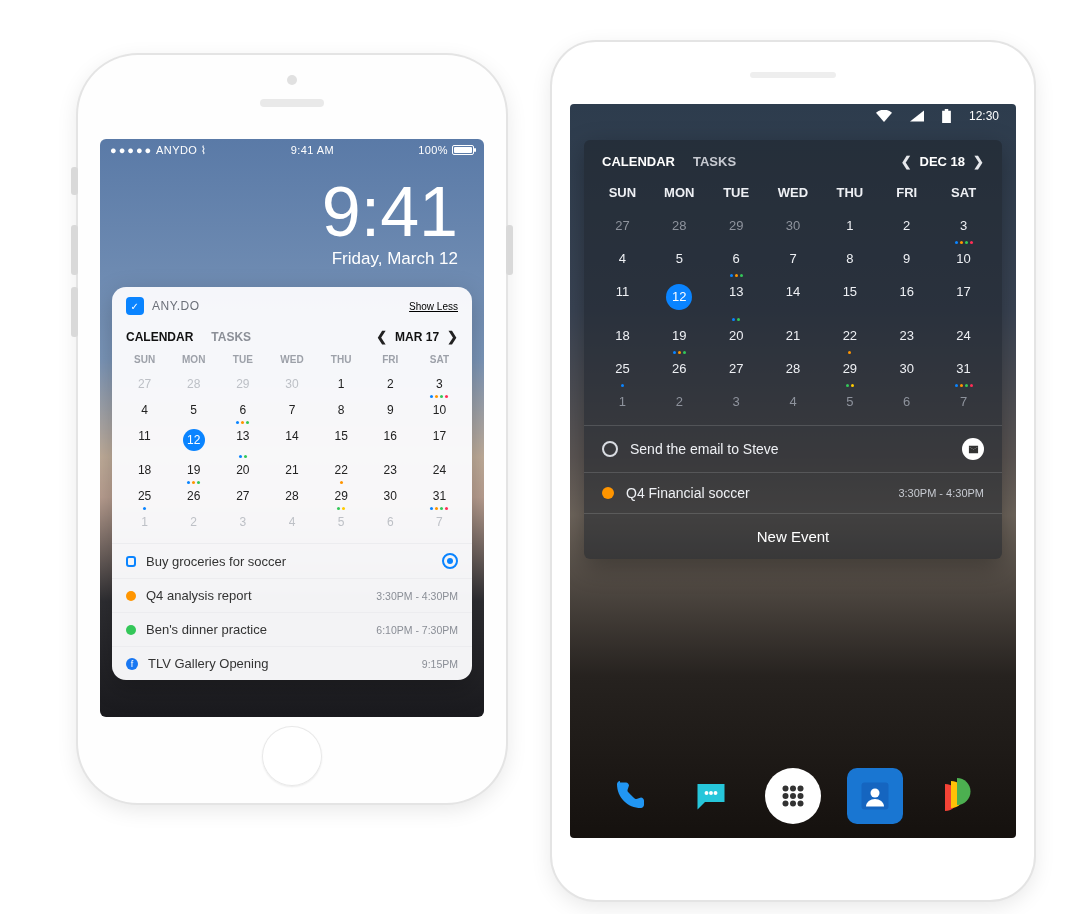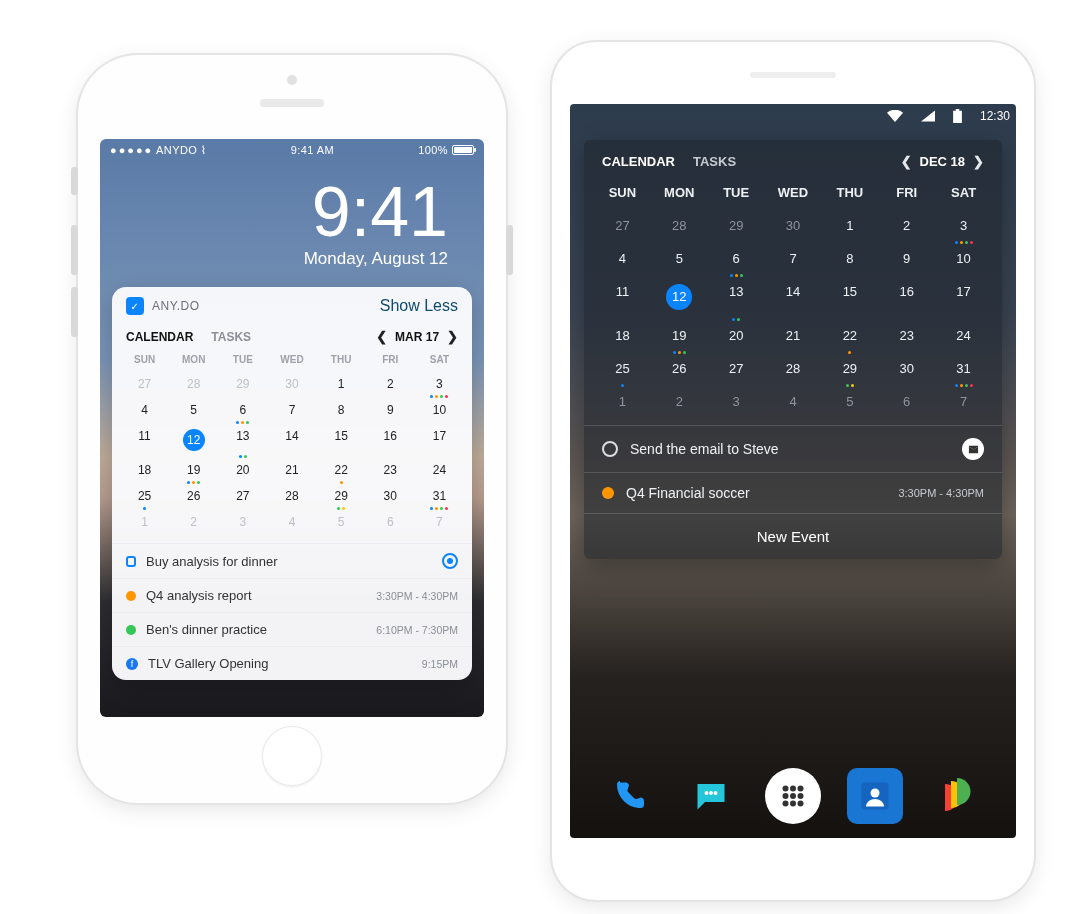--- a/index.html
+++ b/index.html
@@ -16,29 +16,29 @@
   .iphone .home { position: absolute; left: 50%; transform: translateX(-50%); bottom: 17px; width: 60px; height: 60px; border-radius: 50%; background: #fff; box-shadow: inset 0 0 0 1px #e9e9e9, 0 1px 2px rgba(0,0,0,.08); }
   .iphone .speaker { position: absolute; left: 50%; transform: translateX(-50%); top: 44px; width: 64px; height: 8px; border-radius: 4px; background:#e9e9e9; }
   .iphone .cam { position:absolute; left:50%; transform:translateX(-50%); top:20px; width:10px; height:10px; border-radius:50%; background:#e1e1e1; }
 
   .ios-status { display:flex; align-items:center; justify-content:space-between; height:22px; padding:0 10px; color:#fff; font-size:11px; letter-spacing:.4px; }
   .ios-status .dots { letter-spacing:2px; }
   .ios-status .right { display:flex; align-items:center; gap:4px; }
   .ios-status .batt { display:inline-block; width:22px; height:10px; border:1px solid #fff; border-radius:2px; position:relative; }
   .ios-status .batt::after { content:''; position:absolute; right:-3px; top:2px; width:2px; height:4px; background:#fff; border-radius:1px;}
   .ios-status .batt::before{ content:''; position:absolute; left:1px; top:1px; bottom:1px; width:18px; background:#fff; border-radius:1px;}
-  .ios-bigtime { color:#fff; text-align:right; padding:16px 36px 0 0; }
+  .ios-bigtime { color:#fff; text-align:right; padding:16px 26px 0 0; }
   .ios-bigtime .t { font-size:70px; font-weight:200; line-height:1; }
   .ios-bigtime .d { font-size:17px; font-weight:300; margin-top:2px; }
 
   .ios-widget { margin:18px 12px 0; background:rgba(250,250,252,.97); border-radius:14px; overflow:hidden; box-shadow:0 8px 26px rgba(0,0,0,.22); color:#222; }
   .ios-widget .hdr { display:flex; align-items:center; justify-content:space-between; padding:10px 14px 8px; font-size:12px; }
   .ios-widget .hdr .left { display:flex; align-items:center; gap:8px; color:#6b6f78; letter-spacing:.5px;}
   .ios-widget .hdr .logo-box { width:18px; height:18px; border-radius:4px; background:#0A84FF; display:flex; align-items:center; justify-content:center; color:#fff; font-size:10px;}
-  .ios-widget .hdr .show-less { color:#0c4a6e; font-size:16px;}
+  .ios-widget .hdr .show-less { color:#000000; font-size:10px;text-decoration:underline;}
 
   .tabbar { display:flex; align-items:center; justify-content:space-between; padding:6px 14px 6px; font-size:12px; font-weight:700; color:#8b8f97;}
   .tabbar .tabs { display:flex; gap:18px; }
   .tabbar .tabs .active { color:#111; }
   .tabbar .date-nav { display:flex; align-items:center; gap:8px; color:#111; }
   .tabbar .chev { font-size:13px; color:#222; }
 
   .cal { padding:0 8px 6px; }
   .cal .row { display:flex; }
   .cal .cell { flex:1; text-align:center; position:relative; padding:4px 0 8px; font-size:12px; }
@@ -57,21 +57,21 @@
   .events .ev .time { font-size:10.5px; color:#8a8e96; }
   .events .ev .target { width:16px; height:16px; border:2px solid #0A84FF; border-radius:50%; display:flex; align-items:center; justify-content:center;}
   .events .ev .target::after{content:''; width:6px;height:6px;border-radius:50%;background:#0A84FF;}
   .events .ev .fb { width:12px;height:12px;border-radius:50%;background:#1877f2;color:#fff;font-size:9px;line-height:12px;text-align:center;}
 
   
   .android { position: absolute; left: 552px; top: 42px; width: 482px; height: 858px; border-radius: 44px; background: #fff; box-shadow: 0 0 0 2px #e4e4e4, 0 6px 22px rgba(0,0,0,.10); }
   .android .spk { position:absolute; left:50%; transform:translateX(-50%); top:30px; width:86px; height:6px; border-radius:3px; background:#eee; }
   .android .screen { position:absolute; left:18px; right:18px; top:62px; bottom:62px; border-radius:4px; overflow:hidden; background:linear-gradient(180deg,#2d3c4d 0%,#3a4454 28%,#5c5654 48%,#6e655c 56%,#26221f 78%,#15110e 100%); }
 
-  .and-status { display:flex; justify-content:flex-end; align-items:center; gap:18px; height:24px; padding:0 6px; color:#fff; font-size:12px; }
+  .and-status { display:flex; justify-content:flex-end; align-items:center; gap:18px; height:24px; padding:0 17px; color:#fff; font-size:12px; }
   .and-status svg { fill:#fff; }
 
   .and-widget { margin:12px 14px 0; background:rgba(30,34,42,.55); border-radius:6px; overflow:hidden; color:#e6e8ec; box-shadow:0 8px 26px rgba(0,0,0,.3); }
   .and-widget .tabbar { color:#c7cad1; font-size:13px; font-weight:700; padding:14px 18px 10px;}
   .and-widget .tabbar .tabs .active { color:#fff; }
   .and-widget .tabbar .date-nav { color:#fff; }
   .and-widget .tabbar .chev { color:#e6e8ec; }
   .and-widget .cal .wk { color:#b9bdc6; }
   .and-widget .cal .cell { font-size:13px; color:#eef0f4; padding:6px 0 12px;}
   .and-widget .cal .muted { color:#8e939d; }
@@ -110,21 +110,21 @@
     <div class="ios-status">
       <span><span class="dots">●●●●●</span> <span>ANYDO</span> <span>⌇</span></span>
       <span>9:41 AM</span>
       <span class="right">
           <span>100%</span>
           <span class="batt"></span>
         </span>
     </div>
     <div class="ios-bigtime">
       <div class="t">9:41</div>
-      <div class="d">Monday, August 12</div>
+      <div class="d">Friday, March 12</div>
     </div>
 
     <div class="ios-widget">
       <div class="hdr">
         <div class="left">
           <span class="logo-box">✓</span>
           <span>ANY.DO</span>
         </div>
         <span class="show-less">Show Less</span>
       </div>
@@ -231,21 +231,21 @@
             <div class="cell muted"><span class="num">4</span></div>
             <div class="cell muted"><span class="num">5</span></div>
             <div class="cell muted"><span class="num">6</span></div>
             <div class="cell muted"><span class="num">7</span></div>
           </div>
         </div>
 
       <div class="events" id="ios-events">
           <div class="ev">
             <span class="dot task"></span>
-            <span class="title">Buy analysis for dinner</span>
+            <span class="title">Buy groceries for soccer</span>
             <span class="target"></span>
           </div>
           <div class="ev">
             <span class="dot" style="background: rgb(255, 149, 0);"></span>
             <span class="title">Q4 analysis report</span>
             <span class="time">3:30PM - 4:30PM</span>
           </div>
           <div class="ev">
             <span class="dot" style="background: rgb(52, 199, 89);"></span>
             <span class="title">Ben's dinner practice</span>

